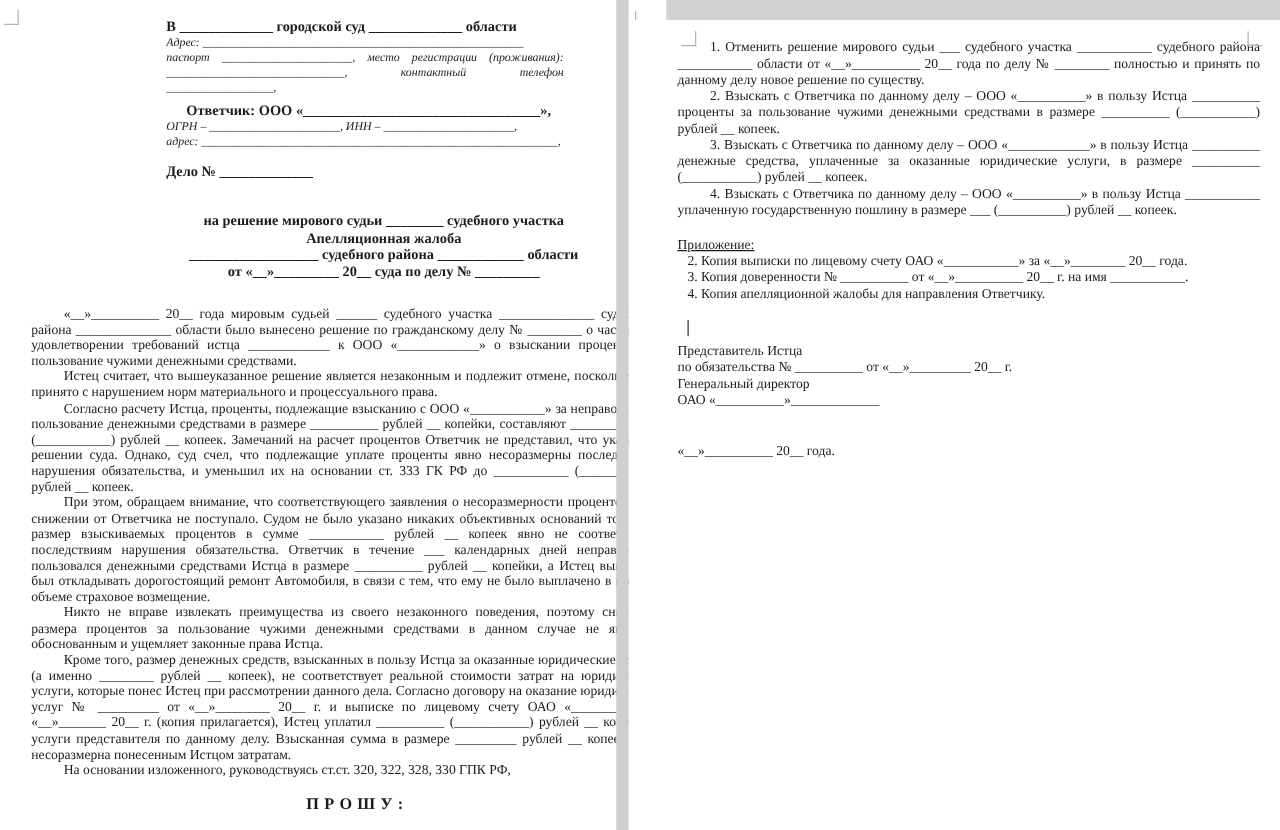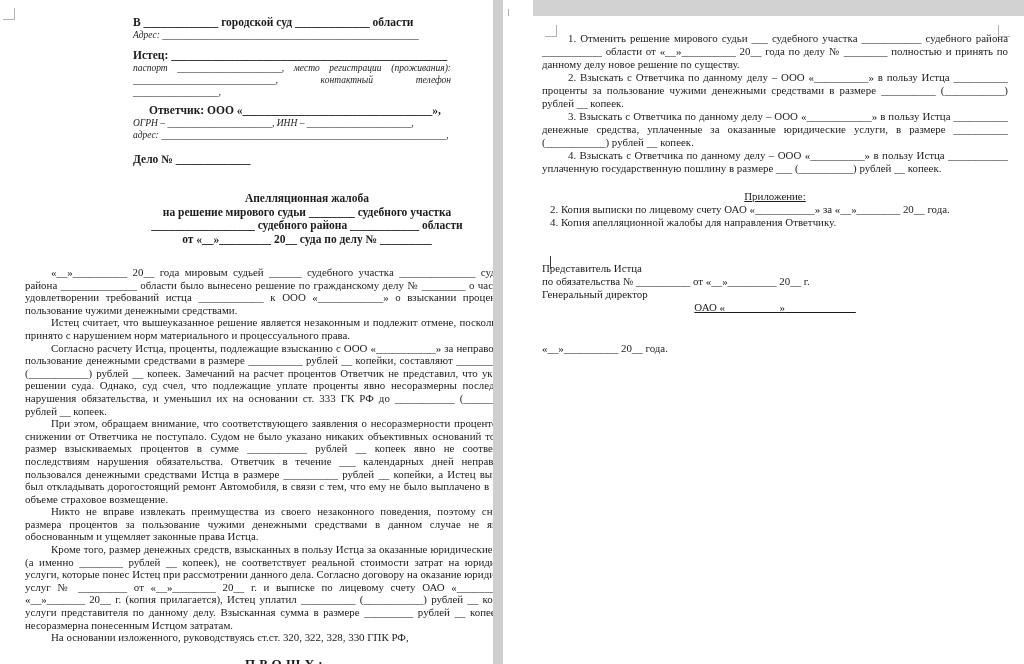--- a/index.html
+++ b/index.html
@@ -50,55 +50,54 @@
     margin-top:12px; text-align:center; padding-left:16px;
     font-weight:bold; font-size:13px; letter-spacing:0.5px;
   }
 
   
   .demands p {
     margin:0; text-align:justify; text-indent:26px;
     font-size:10.9px; line-height:13px;
   }
   .annex { margin-top:15px; font-size:10.9px; line-height:13px; }
-  .annex-heading { text-decoration:underline;text-align:center; }
+  .annex-heading { text-decoration:underline; }
   .annex-item { padding-left:8px; white-space:nowrap; }
 
   .sig-block { margin-top:33px; font-size:10.9px; line-height:12.9px; }
-  .sig-row { display:flex; justify-content:center; align-items:flex-end;text-decoration:underline; }
+  .sig-row { display:flex; justify-content:flex-start; align-items:flex-end; }
   .date-line { margin-top:28px; font-size:10.9px; }
 
   .text-cursor {
     position:absolute; left:47px; top:240px; width:1px; height:13px; background:#3a3a3a;
   }
 </style>
 </head>
 <body>
 
 <div class="canvas">
 
   <div class="page page1">
     <div class="mark tl1"></div>
     <div class="mark tr1"></div>
     <div class="mark br1"></div>
 
     <div class="header-block">
       <div class="h-bold">В _____________ городской суд _____________ области</div>
       <div class="h-sm">Адрес: ______________________________________________________</div>
-      <div class="h-bold mt8">Истец: ________________________________________________</div>
       <div class="h-sm just">паспорт ______________________, место регистрации (проживания): ______________________________, контактный телефон __________________,</div>
       <div class="h-bold mt6">Ответчик: ООО «_________________________________»,</div>
       <div class="h-sm">ОГРН – ______________________, ИНН – ______________________,</div>
       <div class="h-sm">адрес: ____________________________________________________________,</div>
       <div class="h-bold mt12">Дело № _____________</div>
     </div>
 
     <div class="title-block">
+      <div>на решение мирового судьи ________ судебного участка</div>
       <div>Апелляционная жалоба</div>
-      <div>на решение мирового судьи ________ судебного участка</div>
       <div>__________________ судебного района ____________ области</div>
       <div>от «__»_________ 20__ суда по делу № _________</div>
     </div>
 
     <div class="body-text">
       <p>«__»__________ 20__ года мировым судьей ______ судебного участка ______________ судебного района ______________ области было вынесено решение по гражданскому делу № ________ о частичном удовлетворении требований истца ____________ к ООО «____________» о взыскании процентов за пользование чужими денежными средствами.</p>
       <p>Истец считает, что вышеуказанное решение является незаконным и подлежит отмене, поскольку оно принято с нарушением норм материального и процессуального права.</p>
       <p>Согласно расчету Истца, проценты, подлежащие взысканию с ООО «___________» за неправомерное пользование денежными средствами в размере __________ рублей __ копейки, составляют _____________ (___________) рублей __ копеек. Замечаний на расчет процентов Ответчик не представил, что указано в решении суда. Однако, суд счел, что подлежащие уплате проценты явно несоразмерны последствиям нарушения обязательства, и уменьшил их на основании ст. 333 ГК РФ до ___________ (___________) рублей __ копеек.</p>
       <p>При этом, обращаем внимание, что соответствующего заявления о несоразмерности процентов и их снижении от Ответчика не поступало. Судом не было указано никаких объективных оснований того, что размер взыскиваемых процентов в сумме ___________ рублей __ копеек явно не соответствует последствиям нарушения обязательства. Ответчик в течение ___ календарных дней неправомерно пользовался денежными средствами Истца в размере __________ рублей __ копейки, а Истец вынужден был откладывать дорогостоящий ремонт Автомобиля, в связи с тем, что ему не было выплачено в полном объеме страховое возмещение.</p>
       <p>Никто не вправе извлекать преимущества из своего незаконного поведения, поэтому снижение размера процентов за пользование чужими денежными средствами в данном случае не является обоснованным и ущемляет законные права Истца.</p>
@@ -120,20 +119,21 @@
     <div class="demands">
       <p>1.  Отменить решение мирового судьи ___ судебного участка ___________ судебного района ___________ области от «__»__________ 20__ года по делу № ________ полностью и принять по данному делу новое решение по существу.</p>
       <p>2.  Взыскать с Ответчика по данному делу – ООО «__________» в пользу Истца __________ проценты за пользование чужими денежными средствами в размере __________ (___________) рублей __ копеек.</p>
       <p>3.  Взыскать с Ответчика по данному делу – ООО «____________» в пользу Истца __________ денежные средства, уплаченные за оказанные юридические услуги, в размере __________ (___________) рублей __ копеек.</p>
       <p>4.  Взыскать с Ответчика по данному делу – ООО «__________» в пользу Истца ___________ уплаченную государственную пошлину в размере ___ (__________) рублей __ копеек.</p>
     </div>
 
     <div class="annex">
       <div class="annex-heading">Приложение:</div>
       <div class="annex-item">2.  Копия выписки по лицевому счету ОАО «___________» за «__»________ 20__ года.</div>
+      <div class="annex-item">3.  Копия доверенности № __________ от «__»__________ 20__ г. на имя ___________.</div>
       <div class="annex-item">4.  Копия апелляционной жалобы для направления Ответчику.</div>
     </div>
 
     <div class="sig-block">
       <div>Представитель Истца</div>
       <div>по обязательства № __________ от «__»_________ 20__ г.</div>
       <div>Генеральный директор</div>
       <div class="sig-row">
         <span>ОАО «__________»</span>
         <span>_____________</span>

